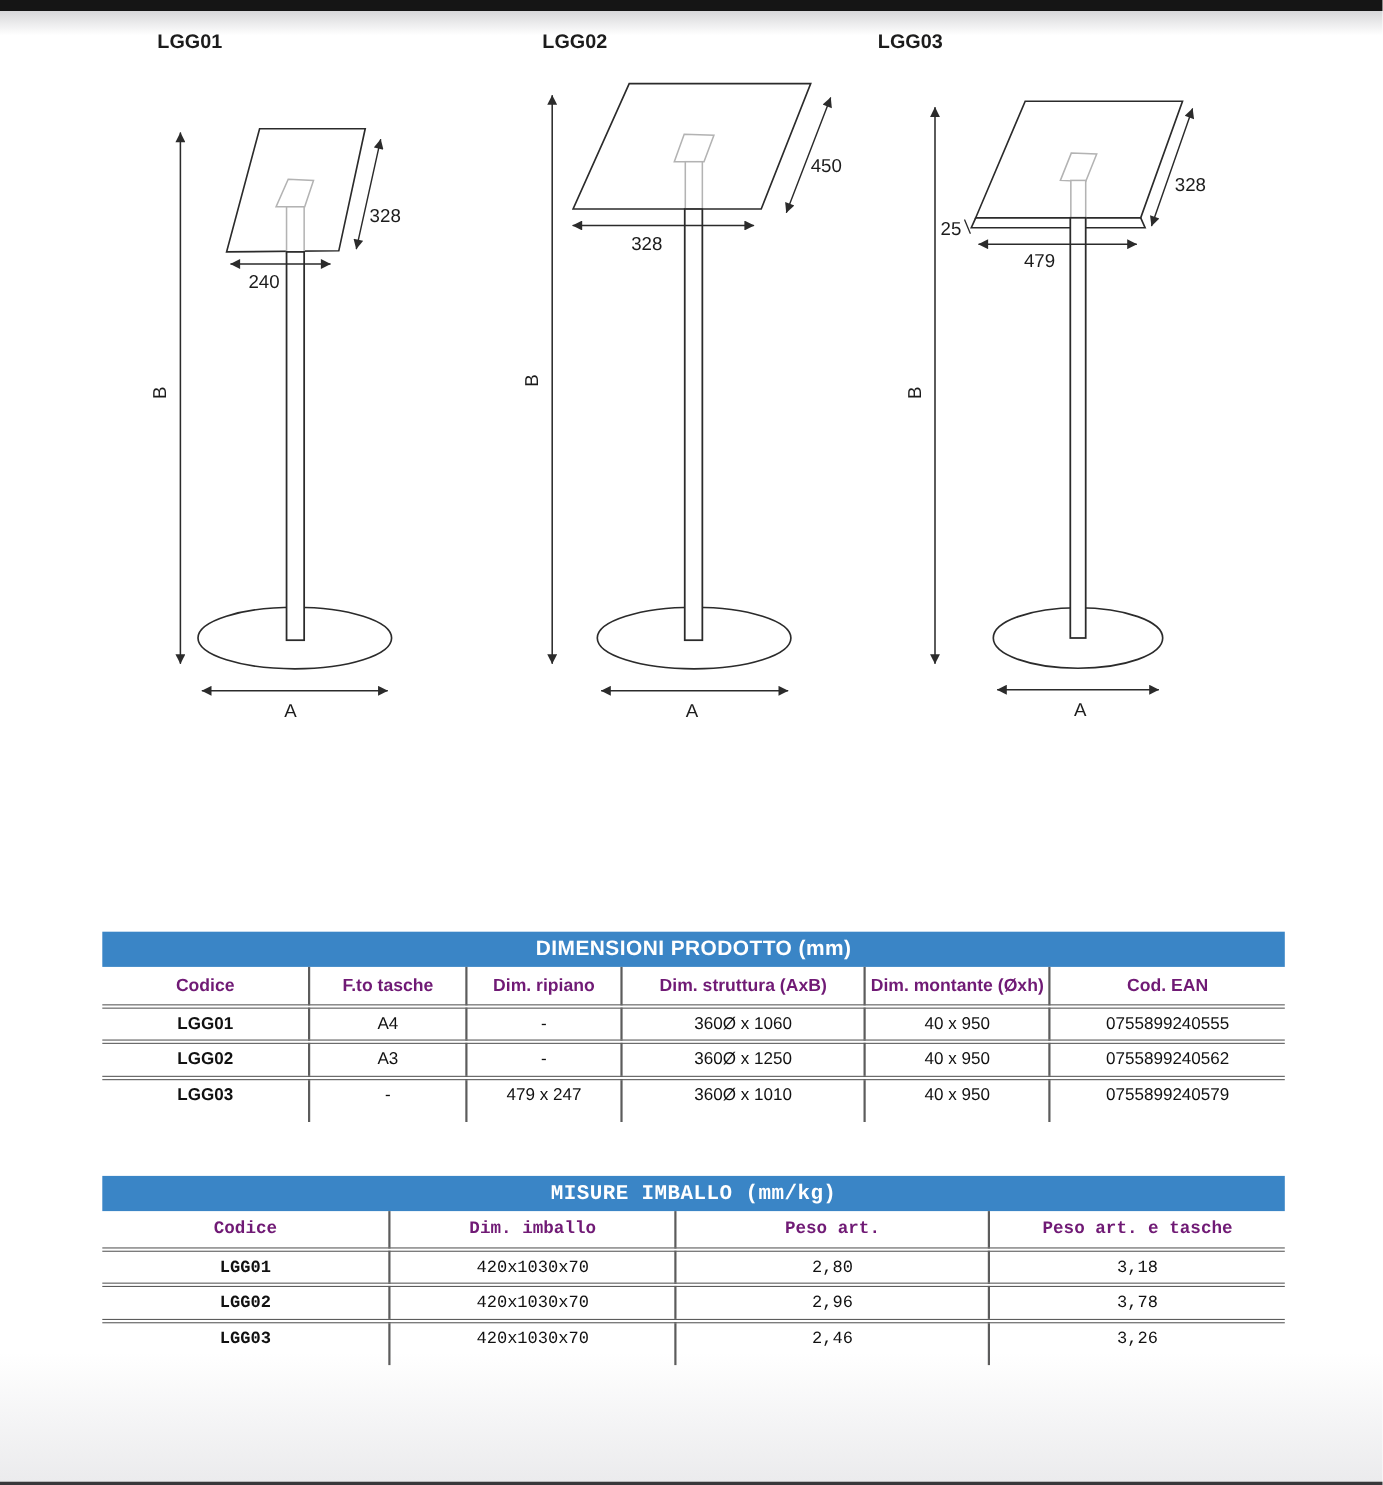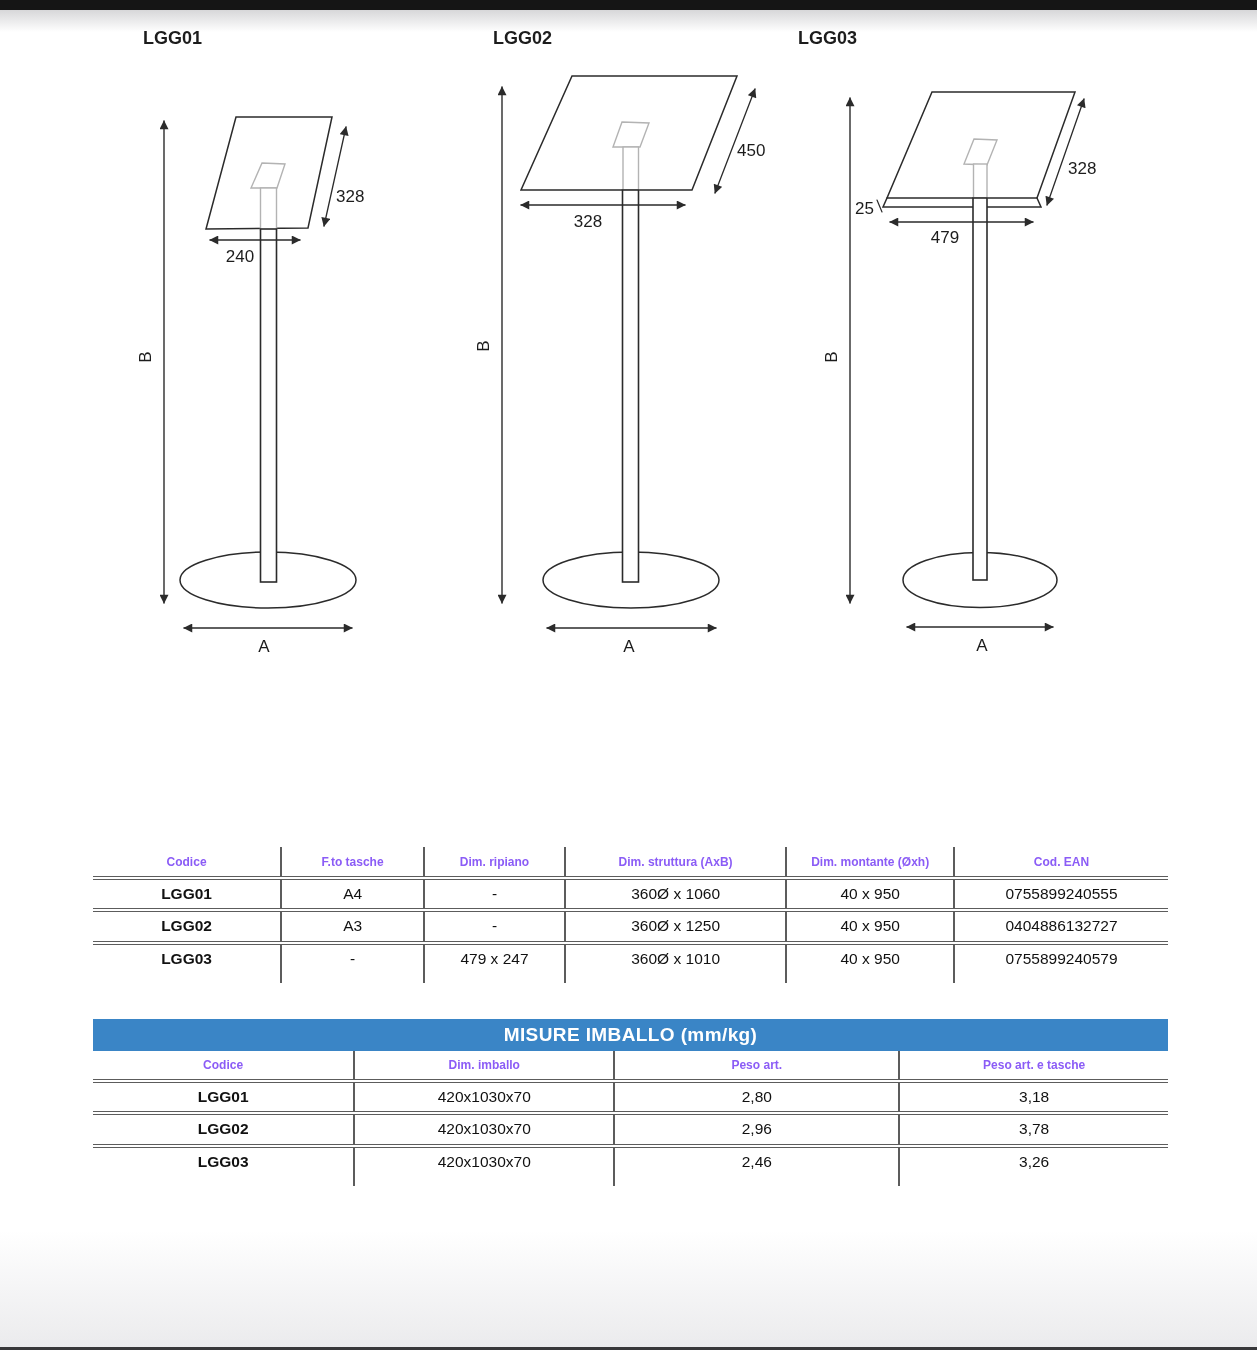--- a/index.html
+++ b/index.html
@@ -13,26 +13,26 @@
     background:linear-gradient(#d7d7d9,#ffffff);}
   .bottom-fade{position:absolute;left:0;top:1230px;width:1257px;height:117px;
     background:linear-gradient(#ffffff,#ebebed);}
   .bottom-bar{position:absolute;left:0;top:1347px;width:1257px;height:3px;background:#38383a;}
 
   .drawings{position:absolute;left:0;top:0;width:1257px;height:700px;}
 
   
   .tblwrap{position:absolute;left:93px;width:1075px;}
   .tblwrap.t1{top:847px;}
-  .tblwrap.t2{top:1019px;}
+  .tblwrap.t2{top:1069px;font-family:Liberation Mono, monospace;}
   .tbl-title{height:32px;line-height:32px;text-align:center;color:#ffffff;
     font-weight:bold;font-size:19px;letter-spacing:.4px;}
   table.spec{width:100%;border-collapse:collapse;table-layout:fixed;}
   table.spec th{
-    font-size:12px;font-weight:bold;color:#8b5cf6;text-align:center;vertical-align:top;
+    font-size:16px;font-weight:bold;color:#701a75;text-align:center;vertical-align:top;
     padding:8px 4px 6px 4px;line-height:1.22;
   }
   table.spec.single th{padding:7px 4px 6px 4px;}
   table.spec td{
     font-size:15.5px;color:#111;text-align:center;vertical-align:middle;
     padding:5px 4px;line-height:1.2;
   }
   table.spec th + th, table.spec td + td{border-left:2px solid #5c5c5c;margin-top:32px;}
   table.spec tbody tr{border-top:4px double #5c5c5c;}
   table.spec tbody tr:last-child td{padding-bottom:15px;}
@@ -122,20 +122,21 @@
 
     <line x1="890" y1="222" x2="1033" y2="222" stroke="#2b2b2b" stroke-width="1.3" marker-start="url(#ah)" marker-end="url(#ah)"></line>
     <text class="dim-txt" x="945" y="243" text-anchor="middle">479</text>
 
     <line x1="907" y1="627" x2="1053" y2="627" stroke="#2b2b2b" stroke-width="1.4" marker-start="url(#ah)" marker-end="url(#ah)"></line>
     <text class="dim-txt" x="982" y="651" text-anchor="middle">A</text>
   </g>
 </svg>
 
 <div class="tblwrap t1">
+  <div class="tbl-title" style="background:#3A85C6">DIMENSIONI PRODOTTO (mm)</div>
   <table class="spec">
     <colgroup>
       <col style="width:17.5%">
         <col style="width:13.3%">
         <col style="width:13.1%">
       <col style="width:20.6%">
         <col style="width:15.6%">
         <col style="width:19.9%">
     </colgroup>
     <thead>
@@ -156,21 +157,21 @@
         <td>360Ø x 1060</td>
         <td>40 x 950</td>
         <td>0755899240555</td>
       </tr>
       <tr>
         <td class="codice">LGG02</td>
         <td>A3</td>
         <td>-</td>
         <td>360Ø x 1250</td>
         <td>40 x 950</td>
-        <td>0404886132727</td>
+        <td>0755899240562</td>
       </tr>
       <tr>
         <td class="codice">LGG03</td>
         <td>-</td>
         <td>479 x 247</td>
         <td>360Ø x 1010</td>
         <td>40 x 950</td>
         <td>0755899240579</td>
       </tr>
     </tbody>

